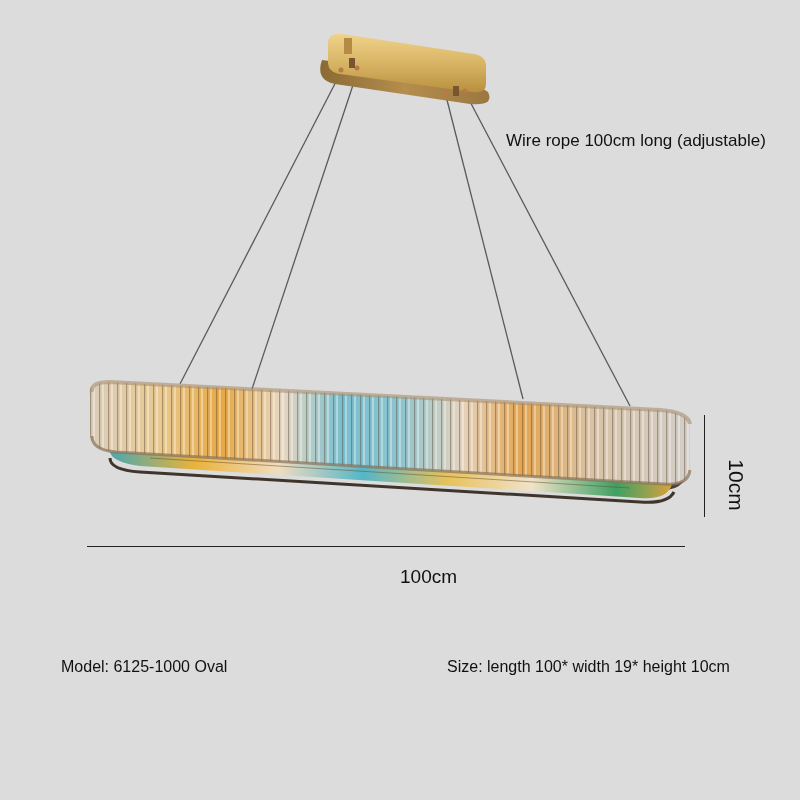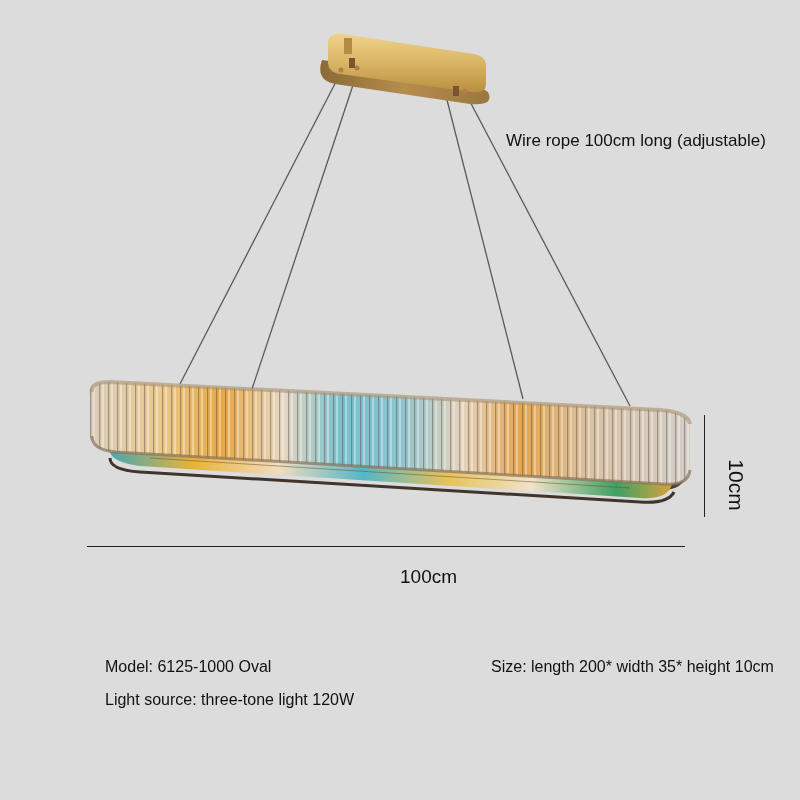--- a/index.html
+++ b/index.html
@@ -59,21 +59,20 @@
       font-size: 21px;
       transform: rotate(90deg);
       transform-origin: center center;
       width: 60px;
       text-align: center;
     }
     .spec {
       position: absolute;
       font-size: 16px;
       line-height: 20px;
-      margin-left: 44px;
     }
     .spec-left-1 { left: 61px; top: 657px; }
     .spec-left-2 { left: 61px; top: 690px; }
     .spec-right-1 { left: 447px; top: 657px; }
     .spec-right-2 { left: 447px; top: 690px; }
   </style>
 </head>
 <body>
 
 <div class="stage">
@@ -158,15 +157,14 @@
 
   <div class="label wire-label">Wire rope 100cm long (adjustable)</div>
 
   <div class="dim-h-line"></div>
   <div class="label dim-h-text">100cm</div>
 
   <div class="dim-v-line"></div>
   <div class="label dim-v-text">10cm</div>
 
   <div class="spec spec-left-1">Model: 6125-1000 Oval</div>
-  <div class="spec spec-left-2">Light source: three-tone light 120W</div>
-  <div class="spec spec-right-1">Size: length 200* width 35* height 10cm</div>
+  <div class="spec spec-right-1">Size: length 100* width 19* height 10cm</div>
 </div>
 
 </body></html>

